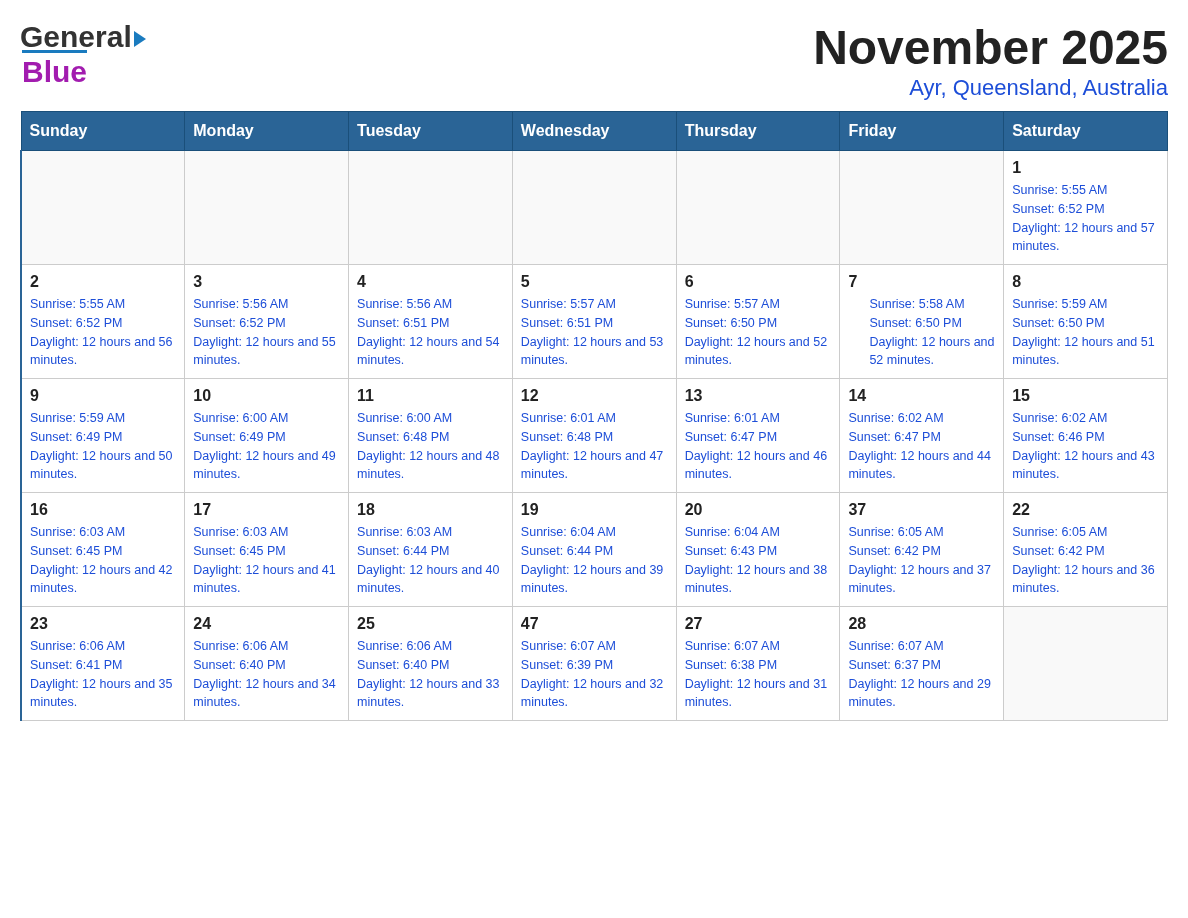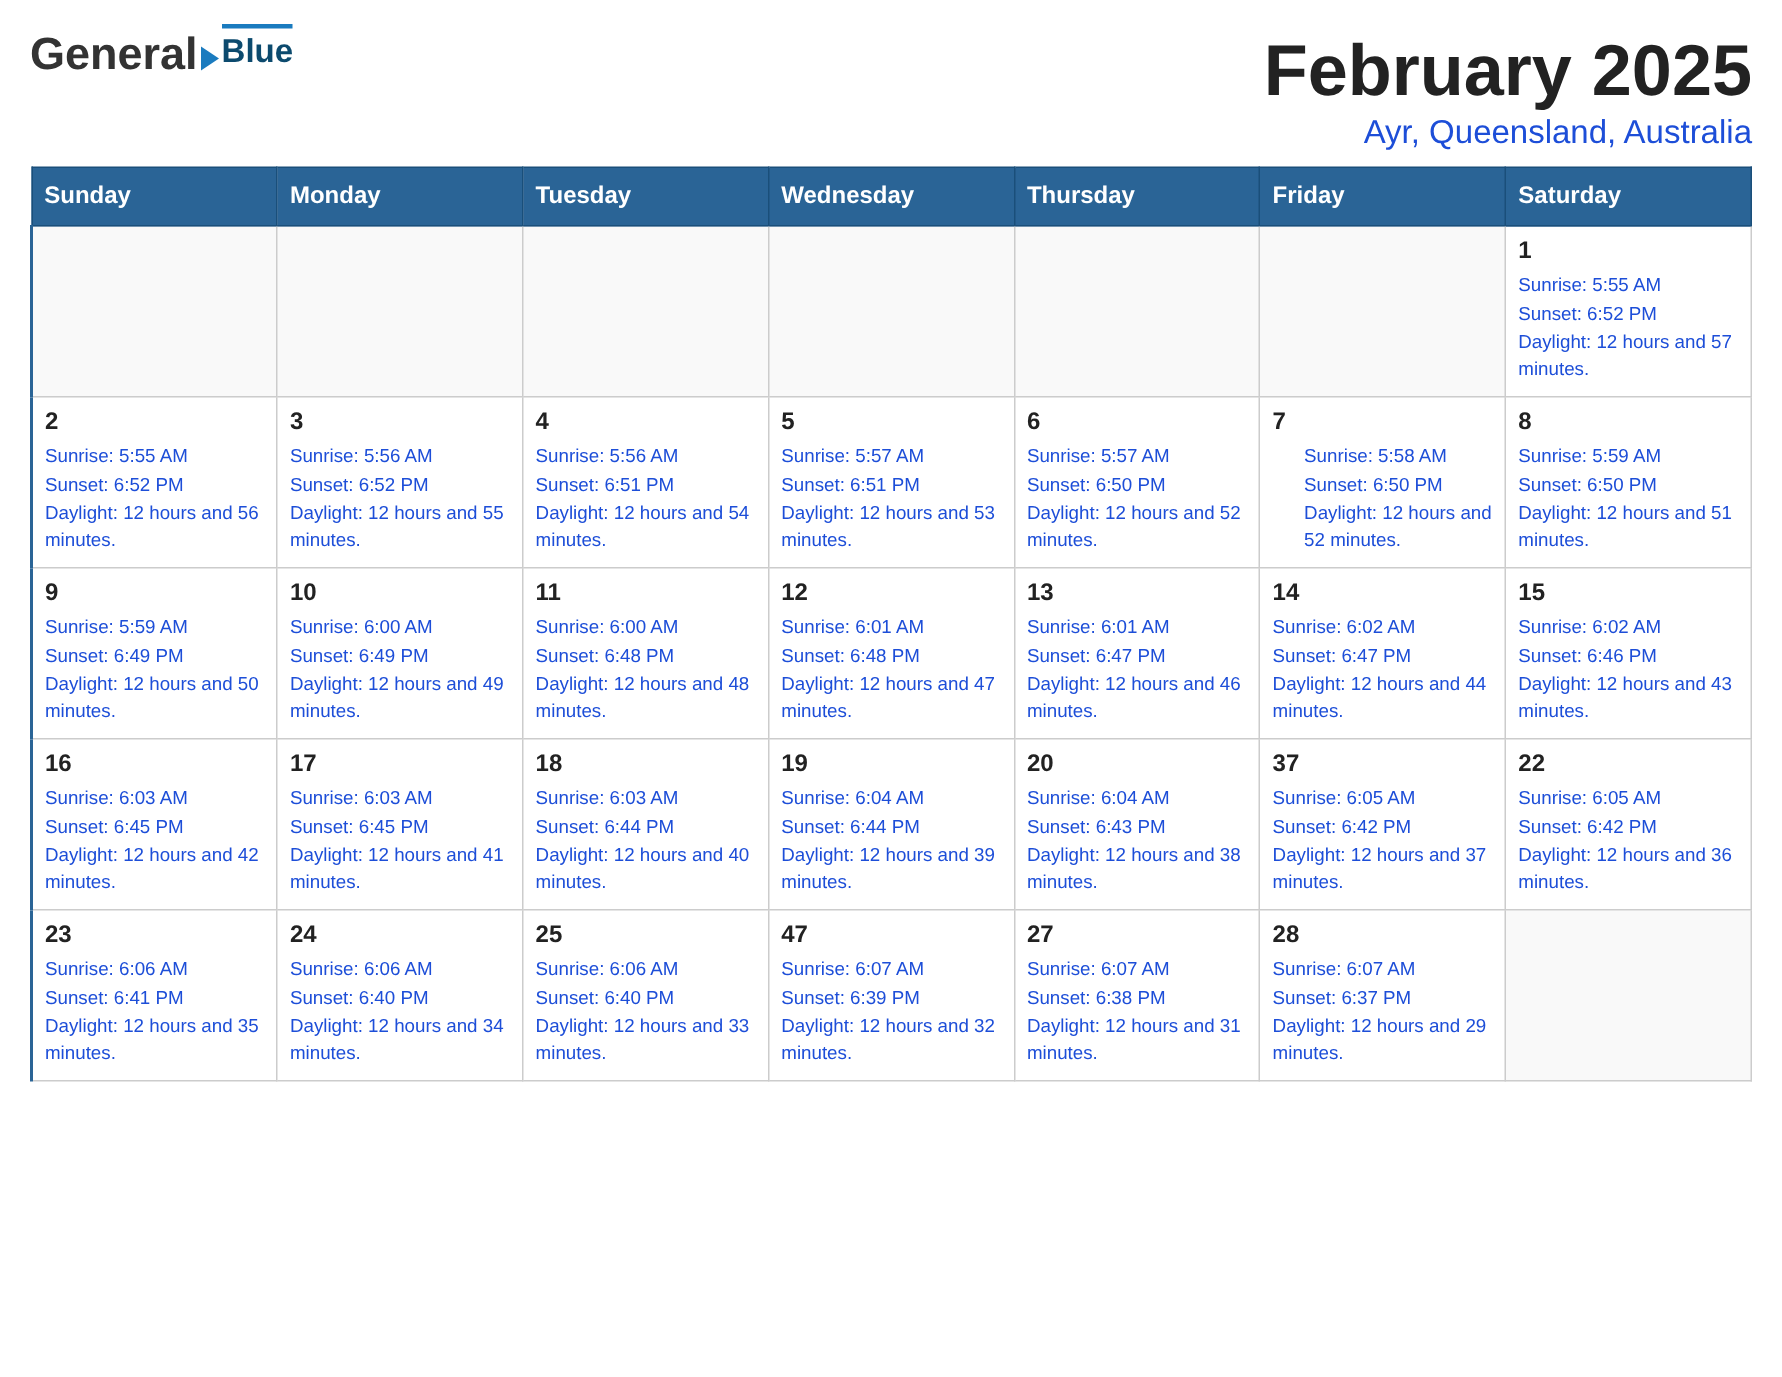--- a/index.html
+++ b/index.html
@@ -11,21 +11,21 @@
       min-height: 918px;
     }
     .header {
       display: flex;
       justify-content: space-between;
       align-items: flex-start;
       margin-bottom: 10px;
     }
     .logo {
       display: flex;
-      flex-direction: row;
+      flex-direction: column;
       align-items: flex-start;
     }
     .title-area {
       text-align: right;
     }
     .title-area h1 {
       font-size: 48px;
       font-weight: bold;
       color: #222;
     }
@@ -83,25 +83,25 @@
 </head>
 <body>
 
 <div class="header">
   <div class="logo">
     <div style="display:flex; align-items:center;">
       <span style="font-size:30px; font-weight:bold; color:#333;">General</span>
       <span style="display:inline-block; width:0; height:0; border-left:12px solid #1a7bbf; border-top:8px solid transparent; border-bottom:8px solid transparent; margin-left:2px; margin-top:4px;"></span>
     </div>
     <div style="display:flex; align-items:center; margin-top:-4px; padding-left:2px;">
-      <span style="font-size:22px; font-weight:bold; color:#0c4a6e; border-top: 3px solid #1a7bbf; padding-top:2px;">Blue</span>
+      <span style="font-size:30px; font-weight:bold; color:#a21caf; border-top: 3px solid #1a7bbf; padding-top:2px;">Blue</span>
     </div>
   </div>
   <div class="title-area">
-    <h1>February 2025</h1>
+    <h1>November 2025</h1>
     <h2>Ayr, Queensland, Australia</h2>
   </div>
 </div>
 
 <table class="calendar">
   <thead>
     <tr>
     <th>Sunday</th>
         <th>Monday</th>
         <th>Tuesday</th>

